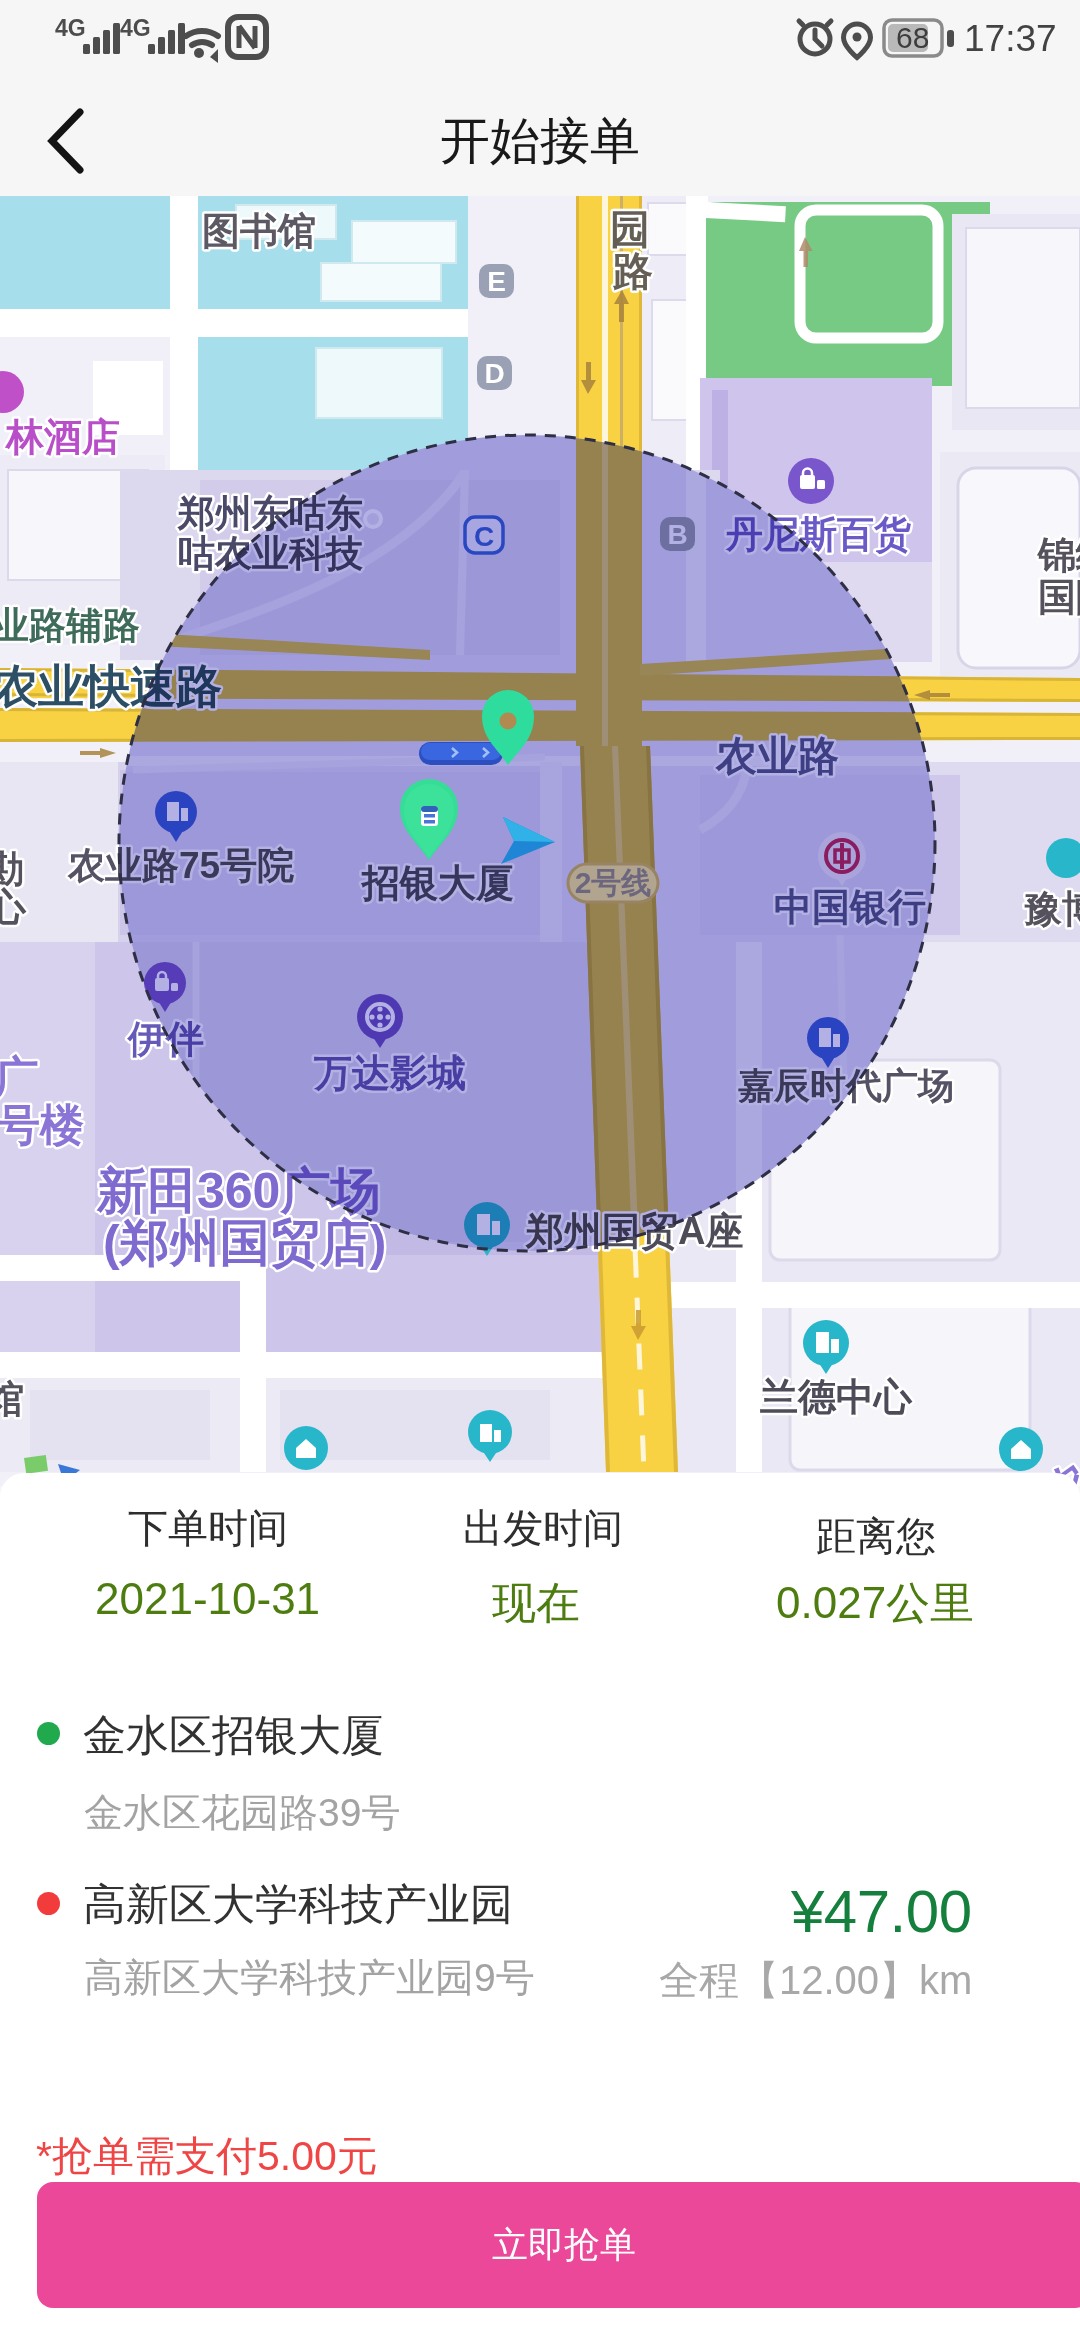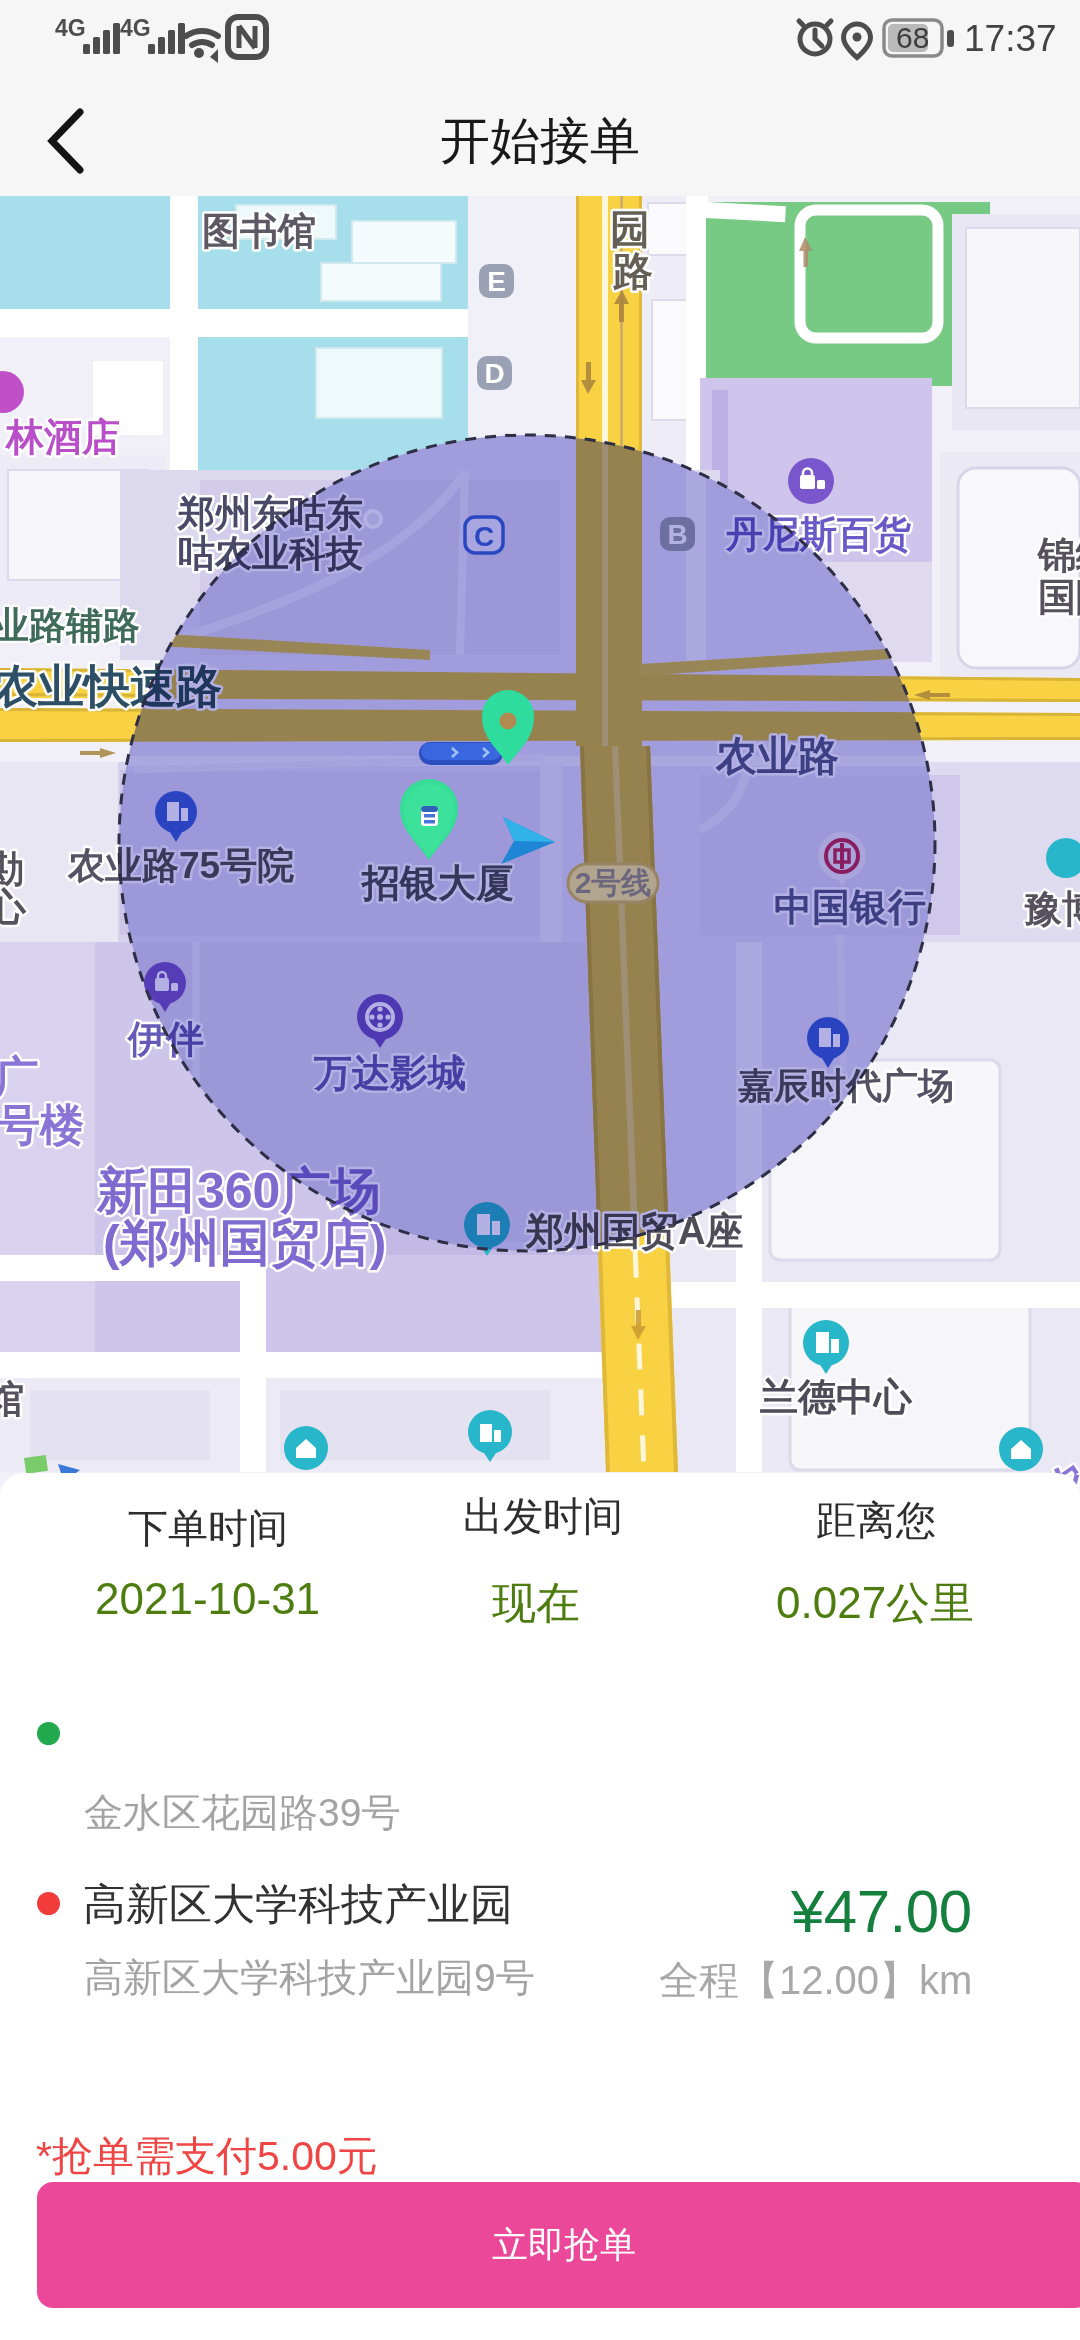--- a/index.html
+++ b/index.html
@@ -339,26 +339,27 @@
 
     <g>
       <polygon points="555,842 503,817 514,841 501,864" fill="#1f86d6"></polygon>
       <polygon points="555,842 503,817 514,841" fill="#30b2e8"></polygon>
     </g>
   </svg>
   </div>
 
   <div id="panel">
     <div class="lbl" style="left:128px; top:28px">下单时间</div>
-    <div class="lbl" style="left:463px; top:16px">出发时间</div>
-    <div class="lbl" style="left:816px; top:20px">距离您</div>
+    <div class="lbl" style="left:463px; top:28px">出发时间</div>
+    <div class="lbl" style="left:816px; top:36px">距离您</div>
     <div class="val" style="left:95px;  top:101px">2021-10-31</div>
     <div class="val" style="left:492px; top:101px">现在</div>
     <div class="val" style="left:776px; top:101px">0.027公里</div>
     <div class="abs" style="left:37px;top:249px;width:23px;height:23px;border-radius:50%;background:#21a94e"></div>
+    <div class="abs" style="left:83px;top:234px;font-size:43px;color:#323232;white-space:nowrap">金水区招银大厦</div>
     <div class="abs" style="left:84px;top:313px;font-size:39px;color:#a3a3a3;white-space:nowrap">金水区花园路39号</div>
     <div class="abs" style="left:37px;top:419px;width:23px;height:23px;border-radius:50%;background:#f23c3c"></div>
     <div class="abs" style="left:83px;top:403px;font-size:43px;color:#323232;white-space:nowrap">高新区大学科技产业园</div>
     <div class="abs" style="left:791px;top:404px;font-size:60px;letter-spacing:-0.5px;color:#15803d;white-space:nowrap">¥47.00</div>
     <div class="abs" style="left:84px;top:478px;font-size:39px;color:#a3a3a3;white-space:nowrap">高新区大学科技产业园9号</div>
     <div class="abs" style="left:659px;top:480px;font-size:40px;color:#a8a8a8;white-space:nowrap">全程【12.00】km</div>
     <div class="abs" style="left:36px;top:656px;font-size:41px;color:#f04545;white-space:nowrap">*抢单需支付5.00元</div>
     <div class="abs" style="left:37px;top:709px;width:1054px;height:126px;border-radius:16px;background:#ec4899;
          display:flex;align-items:center;justify-content:center;font-size:36px;color:#ffffff">立即抢单</div>
   </div>

